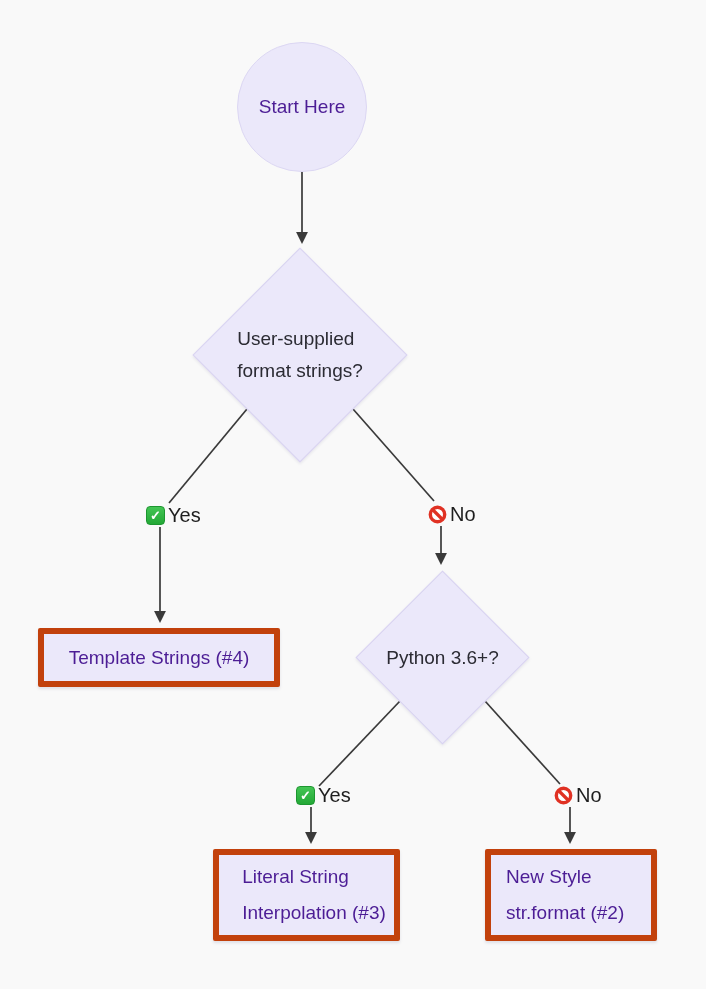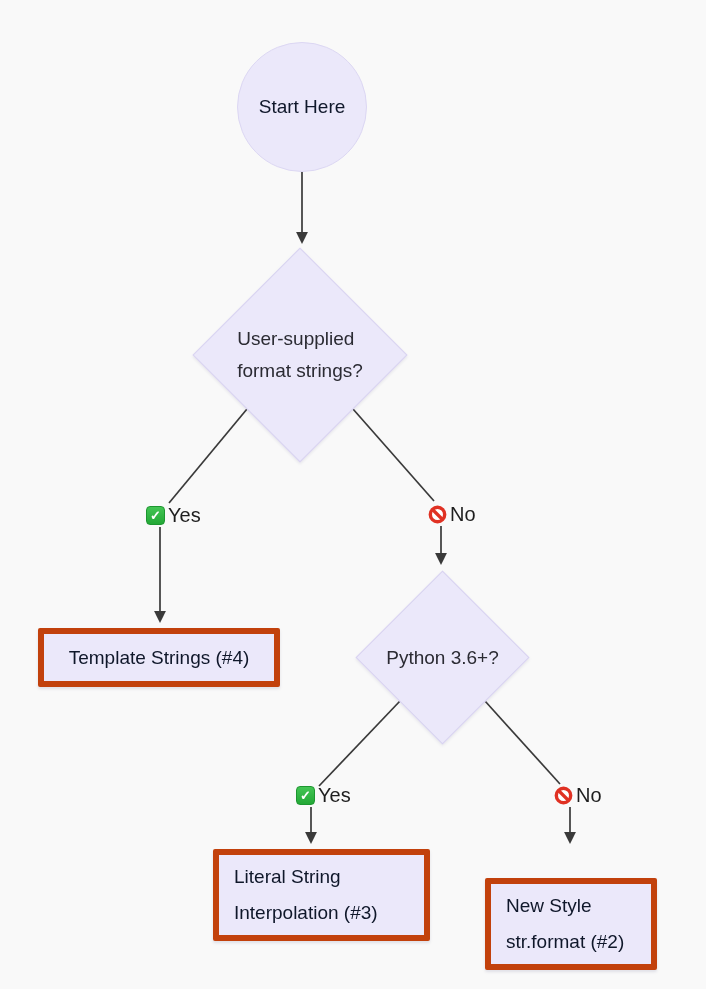--- a/index.html
+++ b/index.html
@@ -23,21 +23,21 @@
     pointer-events: none;
   }
   .node {
     position: absolute;
     box-sizing: border-box;
     background: #ebe8fa;
     display: flex;
     align-items: center;
     justify-content: center;
     font-size: 19px;
-    color: #0f172a;
+    color: #4c1d95;
   }
   .node .label {
     white-space: pre-line;
   }
   .circle-node {
     left: 237px;
     top: 42px;
     width: 130px;
     height: 130px;
     border-radius: 50%;
@@ -79,35 +79,34 @@
     left: 38px;
     top: 628px;
     width: 242px;
     height: 59px;
     justify-content: center;
     text-align: center;
   }
   .rect-literal {
     left: 213px;
     top: 849px;
-    width: 217px;
+    width: 187px;
     height: 92px;
-    justify-content: flex-start;
+    justify-content: center;
     padding-left: 15px;
     text-align: left;
   }
   .rect-newstyle {
     left: 485px;
     top: 849px;
     width: 172px;
     height: 92px;
     justify-content: flex-start;
     padding-left: 15px;
     text-align: left;
-    margin-top: 29px;
   }
   .edge-label {
     position: absolute;
     display: flex;
     align-items: center;
     gap: 3px;
     font-size: 20px;
     color: #1e1e1e;
     height: 20px;
   }

